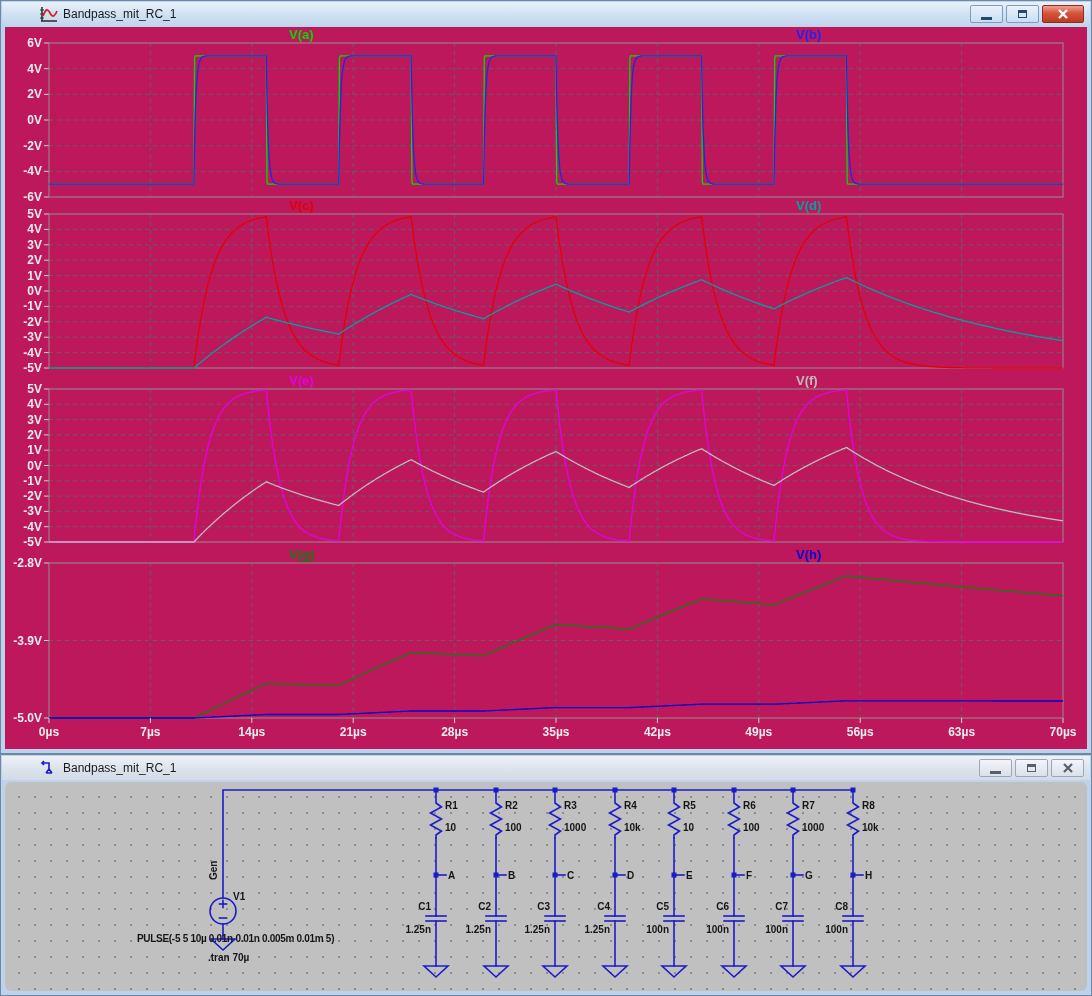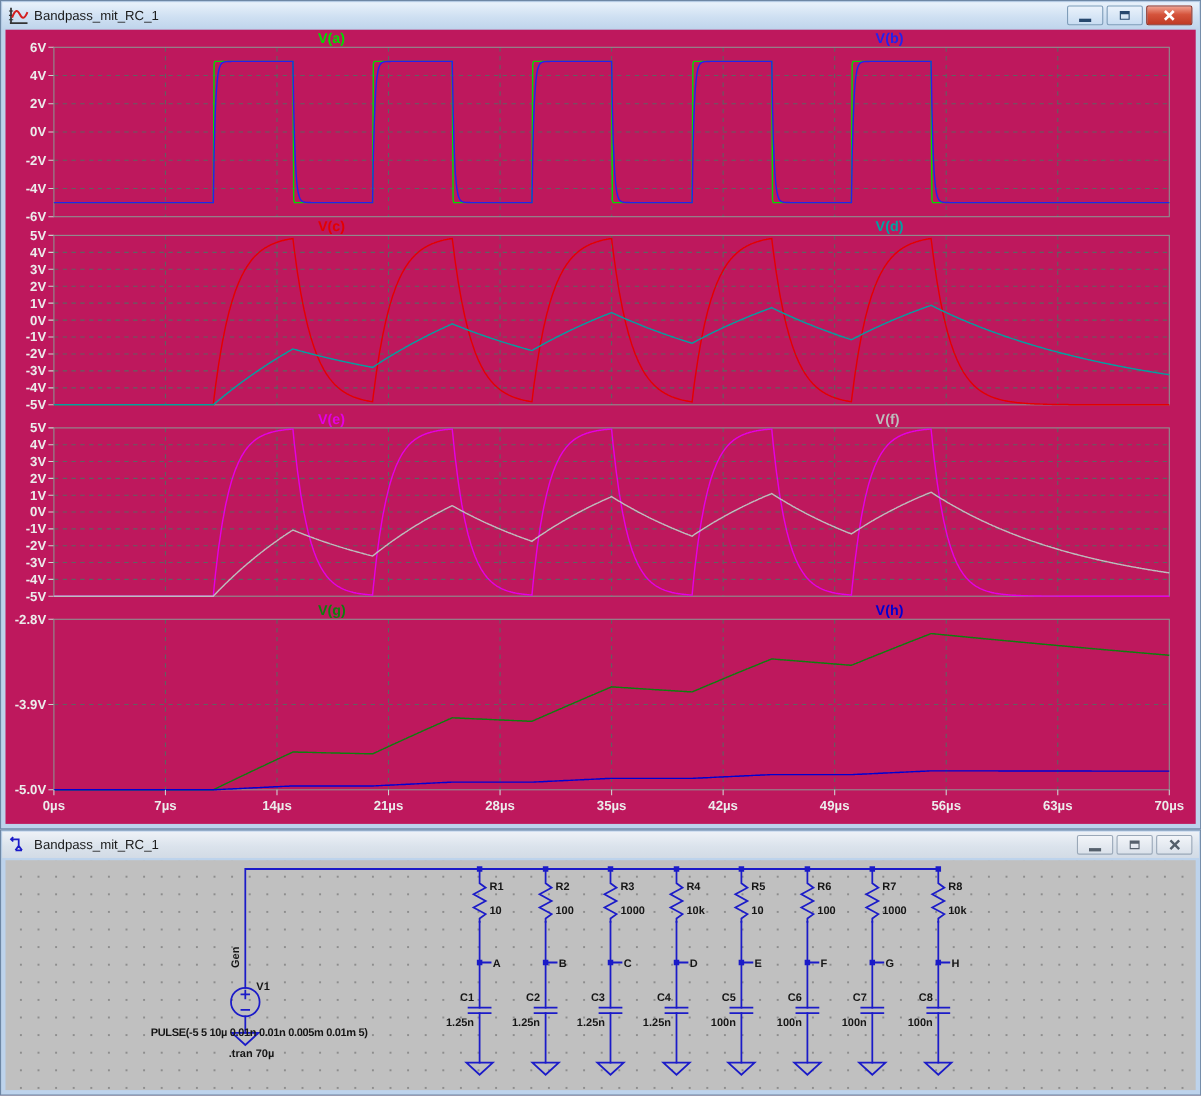--- a/index.html
+++ b/index.html
@@ -1,35 +1,35 @@
 <!DOCTYPE html>
 <html><head>
 <meta charset="utf-8">
 <style>
   html,body{margin:0;padding:0;background:#9aa7b4;font-family:"Liberation Sans",sans-serif;}
   #stage{position:relative;width:1092px;height:996px;overflow:hidden;background:#9aa7b4;}
   .win{position:absolute;box-sizing:border-box;background:#bdd3ec;border:1px solid #6d87a5;}
   .titlebar{position:absolute;left:1px;right:1px;top:1px;height:24px;
-    background:linear-gradient(#e9f2fb,#cfe0f2 55%,#c0d5ec);display:flex;align-items:center;}
+    background:linear-gradient(#e9f2fb,#cfe0f2 55%,#c0d5ec);display:flex;align-items:center;padding-left:32px;}
   .titlebar.inactive{background:linear-gradient(#eef2f7,#dbe3ec 55%,#d2dbe6);}
   .title-text{font-size:12px;color:#1a1a1a;margin-left:5px;white-space:nowrap;}
   .win-icon{width:18px;height:16px;margin-left:6px;flex:0 0 auto;}
   .btns{position:absolute;right:6px;top:3px;display:flex;gap:3px;}
   .wbtn{width:33px;height:18px;border-radius:2px;border:1px solid #7f9db9;
     background:linear-gradient(#eaf2fb,#c9ddf2);display:flex;align-items:center;justify-content:center;box-sizing:border-box;}
   .wbtn.inactive{border-color:#9aa8b8;background:linear-gradient(#f2f5f9,#dae1ea);}
   .wbtn.close-active{width:42px;border-color:#8f2b1d;background:linear-gradient(#f0a18f,#d5543c 45%,#c03a24);}
   .glyph-min{width:11px;height:3px;background:#27486e;margin-top:8px;}
   .wbtn.inactive .glyph-min{background:#55606c;}
   .glyph-restore{width:9px;height:8px;border:1px solid #27486e;border-top-width:3px;box-sizing:border-box;}
   .wbtn.inactive .glyph-restore{border-color:#55606c;}
   .client-wave{position:absolute;left:4px;right:4px;top:26px;bottom:4px;background:#be185d;}
   .client-sch{position:absolute;left:4px;right:4px;top:27px;bottom:4px;background:#c0c0c0;
     background-image:radial-gradient(circle,#8d8d8d 1px,rgba(0,0,0,0) 1.3px);
-    background-size:16px 16px;background-position:6px 7px;}
+    background-size:16px 16px;background-position:6px 7px;border-radius:6px;}
   svg{display:block;}
   .grid{stroke:#616161;stroke-dasharray:4 4;stroke-width:1;}
   .pborder{fill:none;stroke:#8f8f8f;stroke-width:1;}
   .tick{stroke:#cfcfcf;stroke-width:1;}
   .axlbl{fill:#ececec;font:bold 12px "Liberation Sans",sans-serif;}
   .trlbl{font:bold 13px "Liberation Sans",sans-serif;}
   .slbl{fill:#161616;font:bold 10px "Liberation Sans",sans-serif;}
   .spice{letter-spacing:-0.3px;}
   .swire{stroke:#1b1bc8;stroke-width:1.6;fill:none;stroke-linecap:square;stroke-linejoin:miter;}
   .snode{fill:#1b1bc8;stroke:none;}

